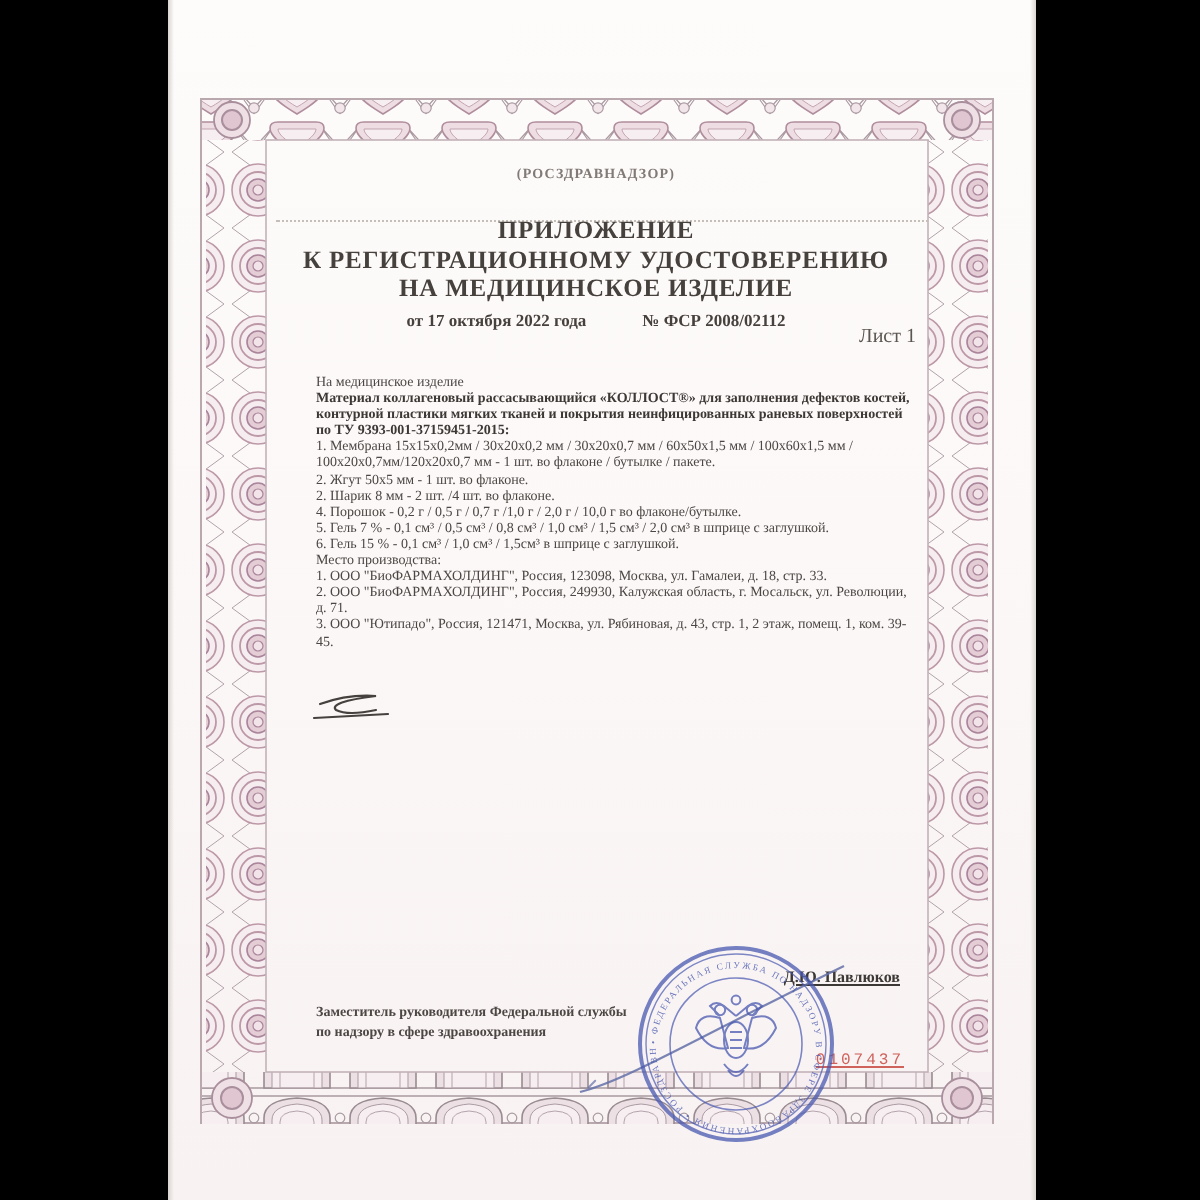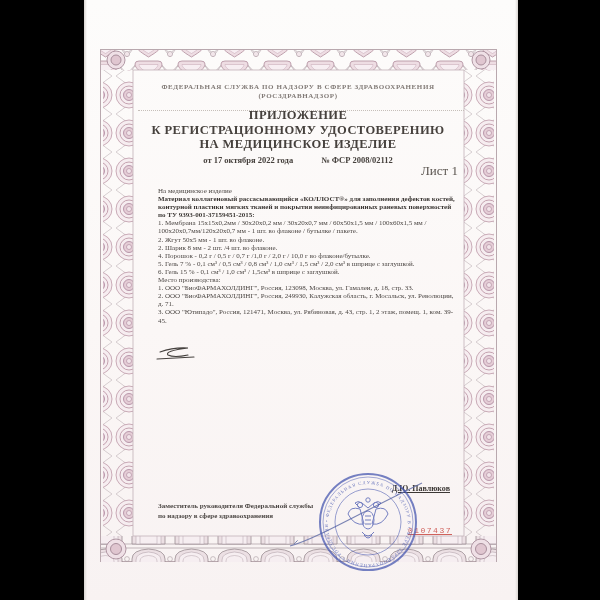--- a/index.html
+++ b/index.html
@@ -14,21 +14,21 @@
   .frame{position:absolute;left:0;top:0;}
   .abs{position:absolute;}
   .center{text-align:center;}
   .agency{left:49px;top:83px;width:330px;font-size:7px;letter-spacing:.6px;
           color:#817a76;font-weight:600;line-height:9px;}
   .sep{left:54px;top:110px;width:326px;border-top:1px dotted #c6bfb9;height:0;}
   .title{left:49px;top:108px;width:330px;color:#46413d;font-weight:bold;
          font-size:12.5px;line-height:14.5px;letter-spacing:.4px;}
   .dateline{left:49px;top:155px;width:330px;display:flex;justify-content:center;
             gap:28px;font-size:8.5px;font-weight:bold;color:#46413d;}
-  .sheet{top:163px;right:60px;font-size:13px;color:#5c5651;text-align:center;}
+  .sheet{top:163px;right:60px;font-size:10px;color:#5c5651;text-align:center;}
   .bodyblock{left:74px;top:187px;width:298px;font-size:7px;line-height:8.1px;
              color:#4c4744;}
   .bodyblock .bold{font-weight:bold;color:#3c3835;}
   .sig{left:74px;top:502px;width:200px;font-size:7px;font-weight:600;
        line-height:9.5px;color:#4c4744;}
   .signame{top:484px;right:68px;font-size:8px;font-weight:bold;color:#3c3835;text-decoration:underline;}
   .serial{top:526px;right:66px;font-family:"Liberation Mono","DejaVu Sans Mono",monospace;
           font-size:8px;letter-spacing:1.5px;color:#d0625c;text-decoration:underline;}
   .stamp{left:224px;top:462px;opacity:.88;}
   .sigstroke{left:200px;top:470px;}
@@ -81,21 +81,20 @@
         <circle cx="32" cy="549" r="10" stroke-width=".9"></circle>
           <circle cx="32" cy="549" r="5.5" fill="#e0c6d0"></circle>
         <circle cx="397" cy="549" r="10" stroke-width=".9"></circle>
           <circle cx="397" cy="549" r="5.5" fill="#e0c6d0"></circle>
       </g>
 
       <rect x="49" y="70" width="331" height="466" fill="none" stroke="#c2b2b8" stroke-width=".8"></rect>
     </svg>
 
     <div class="abs agency center">
-      <div>ФЕДЕРАЛЬНАЯ СЛУЖБА ПО НАДЗОРУ В СФЕРЕ ЗДРАВООХРАНЕНИЯ</div>
       <div>(РОСЗДРАВНАДЗОР)</div>
     </div>
     <div class="abs sep"></div>
 
     <div class="abs title center">
       <div>ПРИЛОЖЕНИЕ</div>
       <div>К РЕГИСТРАЦИОННОМУ УДОСТОВЕРЕНИЮ</div>
       <div>НА МЕДИЦИНСКОЕ ИЗДЕЛИЕ</div>
     </div>
 

